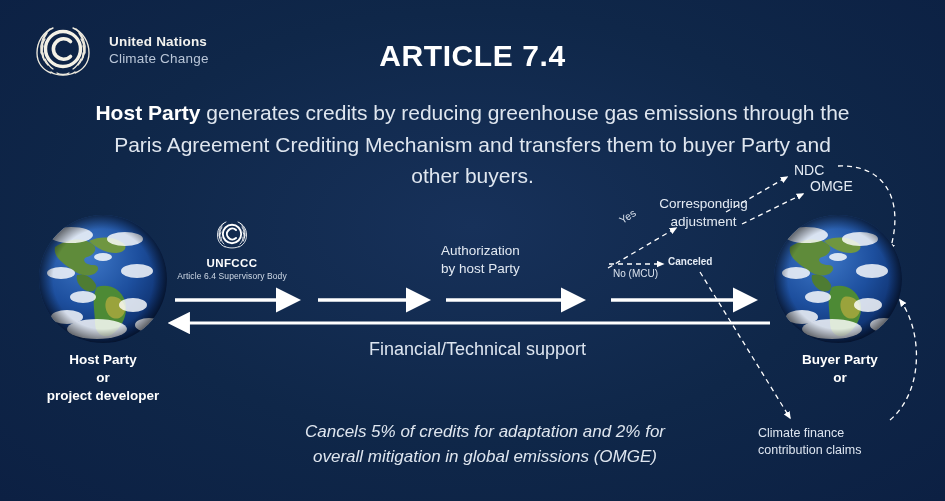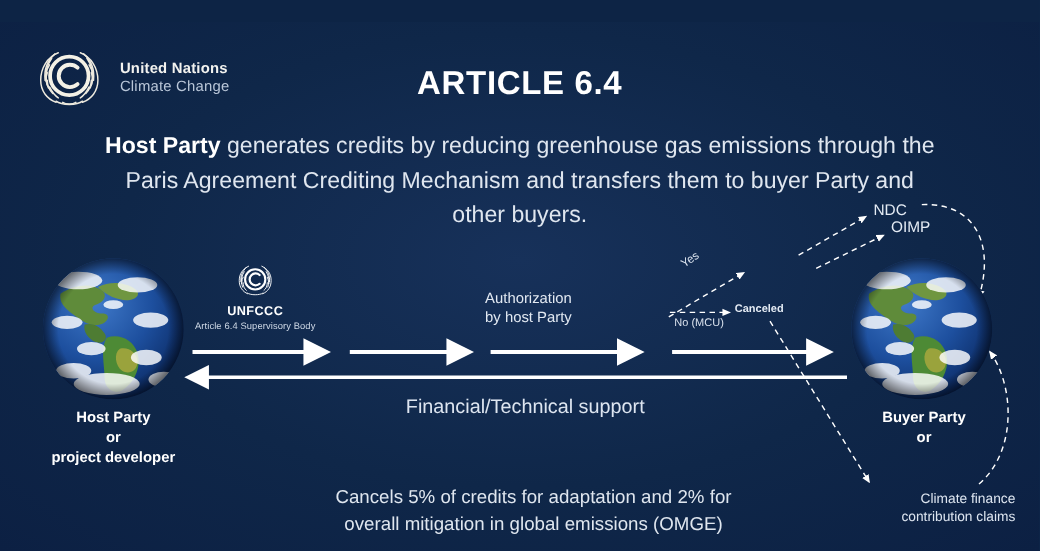--- a/index.html
+++ b/index.html
@@ -8,21 +8,20 @@
     width:945px; height:501px;
     font-family:"Liberation Sans", sans-serif;
     color:#ffffff;
     position:relative;
     overflow:hidden;
   }
   #stage {
     position:absolute; inset:0;
     background:#112a4f;
     background-image:radial-gradient(ellipse at 50% 45%, #17315a 0%, #0f2749 55%, #0c2043 100%);
-    margin-top:20px;
   }
 
   
   .brand { position:absolute; left:31px; top:20px; display:flex; align-items:center; gap:14px; }
   .brand-logo { width:64px; height:60px; flex:0 0 auto; }
   .brand-text { line-height:1.25; padding-top:2px; }
   .brand-l1 { font-size:13.5px; font-weight:bold; color:#f2f2ef; letter-spacing:.2px; }
   .brand-l2 { font-size:13.5px; color:#b9c6d8; letter-spacing:.2px; }
 
   .title {
@@ -70,35 +69,35 @@
 
   .flow-note {
     position:absolute; text-align:center;
     font-size:18px; color:#dde5f0; font-weight:300;
   }
   #note-support { left:280px; top:339px; width:395px; }
 
   #note-omge {
     position:absolute; left:245px; top:420px; width:480px;
     text-align:center; font-size:17px; line-height:1.45;
-    color:#dfe6ef; font-weight:300;
+    color:#dfe6ef; font-weight:300;font-style:italic;
   }
 
   
   .branch { position:absolute; color:#e4ebf4; font-weight:300; }
   #br-corresp { left:646px; top:195px; width:115px; text-align:center; font-size:13.5px; line-height:1.32; }
   #br-canceled{ left:668px; top:256px; font-size:10px;font-weight:bold; }
   #br-ndc     { left:794px; top:162px; font-size:14px; }
   #br-oimp    { left:810px; top:178px; font-size:14px; }
   #br-yes     { left:617px; top:216px; font-size:10.5px; transform:rotate(-34deg); transform-origin:left top; color:#dbe3ee; }
   #br-no      { left:613px; top:268px; font-size:10px; color:#dbe3ee; }
 
   #note-climate {
     position:absolute; left:758px; top:425px; width:165px;
-    text-align:right; font-size:12.5px; line-height:1.38;
+    text-align:left; font-size:12.5px; line-height:1.38;
     color:#dde5f0; font-weight:300;
   }
 
   
   #arrows { position:absolute; inset:0; width:945px; height:501px; pointer-events:none; }
 </style>
 </head>
 <body>
 
 <div id="stage">
@@ -127,21 +126,21 @@
         <circle cx="32" cy="29" r="17.5" fill="none" stroke="#f4f1e6" stroke-width="3.4"></circle>
         <path d="M39.5 21.5 A10.2 10.2 0 1 0 39.5 36.5" fill="none" stroke="#f4f1e6" stroke-width="3.6" stroke-linecap="round"></path>
       </svg>
     </div>
     <div class="brand-text">
       <div class="brand-l1">United Nations</div>
       <div class="brand-l2">Climate Change</div>
     </div>
   </div>
 
-  <div class="title">ARTICLE 6.4</div>
+  <div class="title">ARTICLE 7.4</div>
 
   <div class="subtitle">
     <b>Host Party</b><span> generates credits by reducing greenhouse gas emissions through the Paris Agreement Crediting Mechanism and transfers them to buyer Party and other buyers.</span>
   </div>
 
   <svg id="arrows" viewBox="0 0 945 501">
     <defs>
       <marker id="solid-head" markerWidth="7" markerHeight="7" refX="5.6" refY="3.5" orient="auto">
         <path d="M0,0 L7,3.5 L0,7 Z" fill="#ffffff"></path>
       </marker>
@@ -291,23 +290,27 @@
     <div>by host Party</div>
   </div>
 
   <div class="flow-note" id="note-support">Financial/Technical support</div>
 
   <div id="note-omge">
     <div>Cancels 5% of credits for adaptation and 2% for</div>
     <div>overall mitigation in global emissions (OMGE)</div>
   </div>
 
+  <div class="branch" id="br-corresp">
+    <div>Corresponding</div>
+    <div>adjustment</div>
+  </div>
   <div class="branch" id="br-canceled">Canceled</div>
   <div class="branch" id="br-ndc">NDC</div>
-  <div class="branch" id="br-oimp">OIMP</div>
+  <div class="branch" id="br-oimp">OMGE</div>
   <div class="branch" id="br-yes">Yes</div>
   <div class="branch" id="br-no">No (MCU)</div>
 
   <div id="note-climate">
     <div>Climate finance</div>
     <div>contribution claims</div>
   </div>
 
 </div>
 

